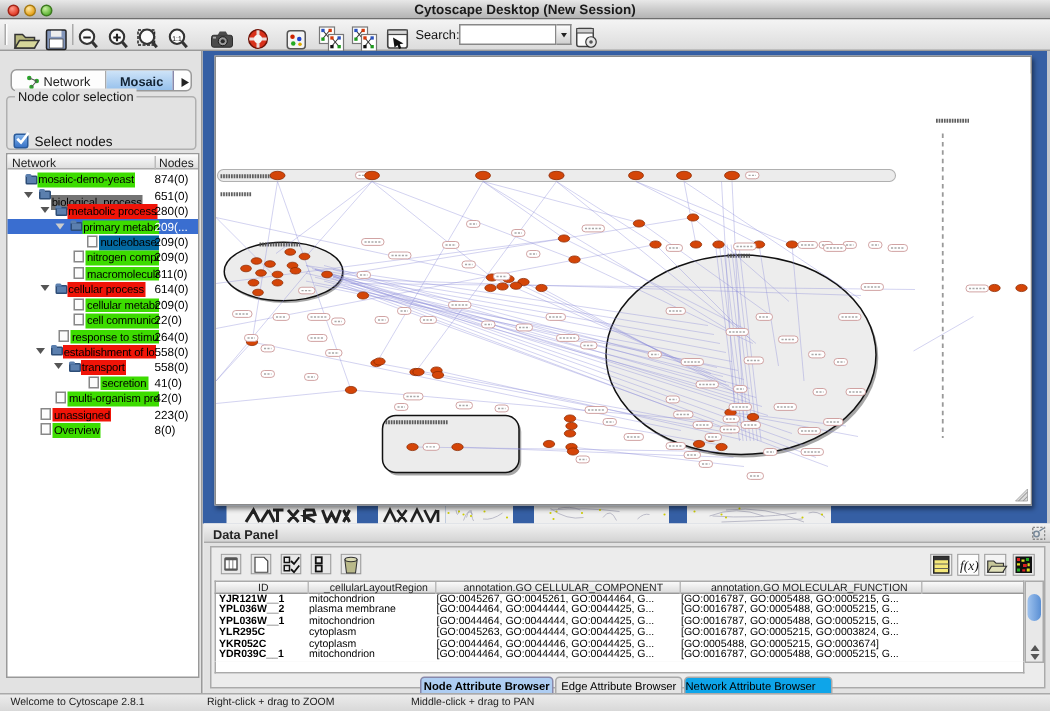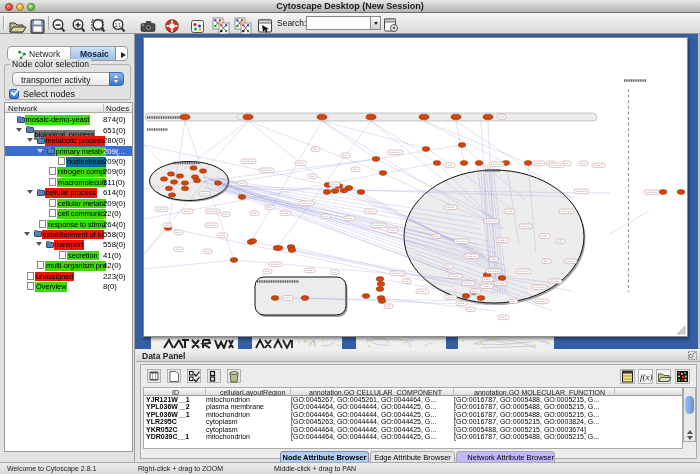--- a/index.html
+++ b/index.html
@@ -514,26 +514,20 @@
     <span class="abs" style="left:21px;top:2px;font-size:8.5px;color:#222;">Network</span>
     <span class="abs" style="left:63px;top:0;width:45px;height:15px;background:linear-gradient(#cfe4f8,#8dbbea);border-right:1px solid #88a;"></span>
     <span class="abs" style="left:72px;top:2px;font-size:8.5px;font-weight:bold;color:#123;">Mosaic</span>
     <span class="abs" style="left:108px;top:0;width:13px;height:15px;"></span>
     <span class="abs" style="left:113px;top:4.5px;width:0;height:0;border-top:3.5px solid transparent;border-bottom:3.5px solid transparent;border-left:5px solid #222;"></span>
   </div>
 
   <div class="abs" style="left:4px;top:30px;width:127px;height:36px;border:1px solid #b0b0b0;border-radius:3px;"></div>
   <span class="abs" style="left:10px;top:25px;font-size:8.5px;color:#111;background:#e2e2e2;padding:0 2px;">Node color selection</span>
 
-  <div class="abs" style="left:12px;top:38px;width:112px;height:14px;background:linear-gradient(#ffffff,#e8e8e8);border:1px solid #999;border-radius:4px;">
-    <span class="abs" style="left:8px;top:1.5px;font-size:8.5px;color:#111;">transporter activity</span>
-    <span class="abs" style="left:96px;top:-1px;width:15px;height:14px;background:linear-gradient(#8cb8ee,#3a74c8);border-radius:0 4px 4px 0;border:1px solid #3a6db8;"></span>
-    <span class="abs" style="left:101px;top:2px;width:0;height:0;border-left:2.5px solid transparent;border-right:2.5px solid transparent;border-bottom:3px solid #fff;"></span>
-    <span class="abs" style="left:101px;top:7px;width:0;height:0;border-left:2.5px solid transparent;border-right:2.5px solid transparent;border-top:3px solid #fff;"></span>
-  </div>
 
   <span class="abs" style="left:9px;top:55px;width:10px;height:10px;background:linear-gradient(#7fb0e8,#3a74c8);border:1px solid #2a5a9a;border-radius:2px;"></span>
   <svg class="abs" style="left:9px;top:52px" width="12" height="12" viewBox="0 0 12 12">
       <path d="M2.5 6.5 L5 9 L10 2.5" fill="none" stroke="#fff" stroke-width="1.8"></path>
     </svg>
   <span class="abs" style="left:23px;top:54.5px;font-size:9px;color:#111;">Select nodes</span>
 
   <div class="abs" style="left:4px;top:68px;width:129px;height:350px;background:#fff;border:1px solid #999;">
     <div class="abs" style="left:0;top:0;width:127px;height:10px;background:linear-gradient(#fdfdfd,#dedede);border-bottom:1px solid #aaa;">
       <span class="abs" style="left:3px;top:0.5px;font-size:8px;color:#222;">Network</span>
@@ -752,20 +746,20 @@
   <span class="abs" style="left:1px;top:8px;width:9px;height:18px;background:linear-gradient(90deg,#9ec2ee,#5a8fd4);border-radius:5px;"></span>
   <span class="abs" style="left:2.5px;top:42px;width:0;height:0;border-left:3px solid transparent;border-right:3px solid transparent;border-bottom:4px solid #555;"></span>
   <span class="abs" style="left:2.5px;top:48px;width:0;height:0;border-left:3px solid transparent;border-right:3px solid transparent;border-top:4px solid #555;"></span>
 </div>
 
 <div class="abs" style="left:143px;top:441px;width:540px;height:8px;background:#fff;border-left:1px solid #aaa;border-right:1px solid #aaa;border-bottom:1px solid #aaa;"></div>
 
 <div class="abs" style="left:280px;top:451px;height:12px;font-size:7.5px;">
   <span class="abs" style="left:0;top:0;width:89px;height:12px;background:#aecdf2;border:1px solid #88a;border-radius:3px 3px 0 0;text-align:center;line-height:12px;font-weight:bold;">Node Attribute Browser</span>
   <span class="abs" style="left:90px;top:0;width:85px;height:12px;background:#e4e4e4;border:1px solid #aaa;border-radius:3px 3px 0 0;text-align:center;line-height:12px;">Edge Attribute Browser</span>
-  <span class="abs" style="left:176px;top:0;width:99px;height:12px;background:#c4b5fd;border:1px solid #aaa;border-radius:3px 3px 0 0;text-align:right;line-height:12px;">Network Attribute Browser</span>
+  <span class="abs" style="left:176px;top:0;width:99px;height:12px;background:#0ea5e9;border:1px solid #aaa;border-radius:3px 3px 0 0;text-align:left;line-height:12px;">Network Attribute Browser</span>
 </div>
 
 <div class="abs" style="left:0;top:462px;width:700px;height:12px;background:linear-gradient(#ececec,#d8d8d8);border-top:1px solid #aaa;font-size:7px;color:#222;">
   <span class="abs" style="left:7px;top:2px;">Welcome to Cytoscape 2.8.1</span>
   <span class="abs" style="left:138px;top:2px;">Right-click + drag to ZOOM</span>
   <span class="abs" style="left:274px;top:2px;">Middle-click + drag to PAN</span>
 </div>
 
 </body></html>

